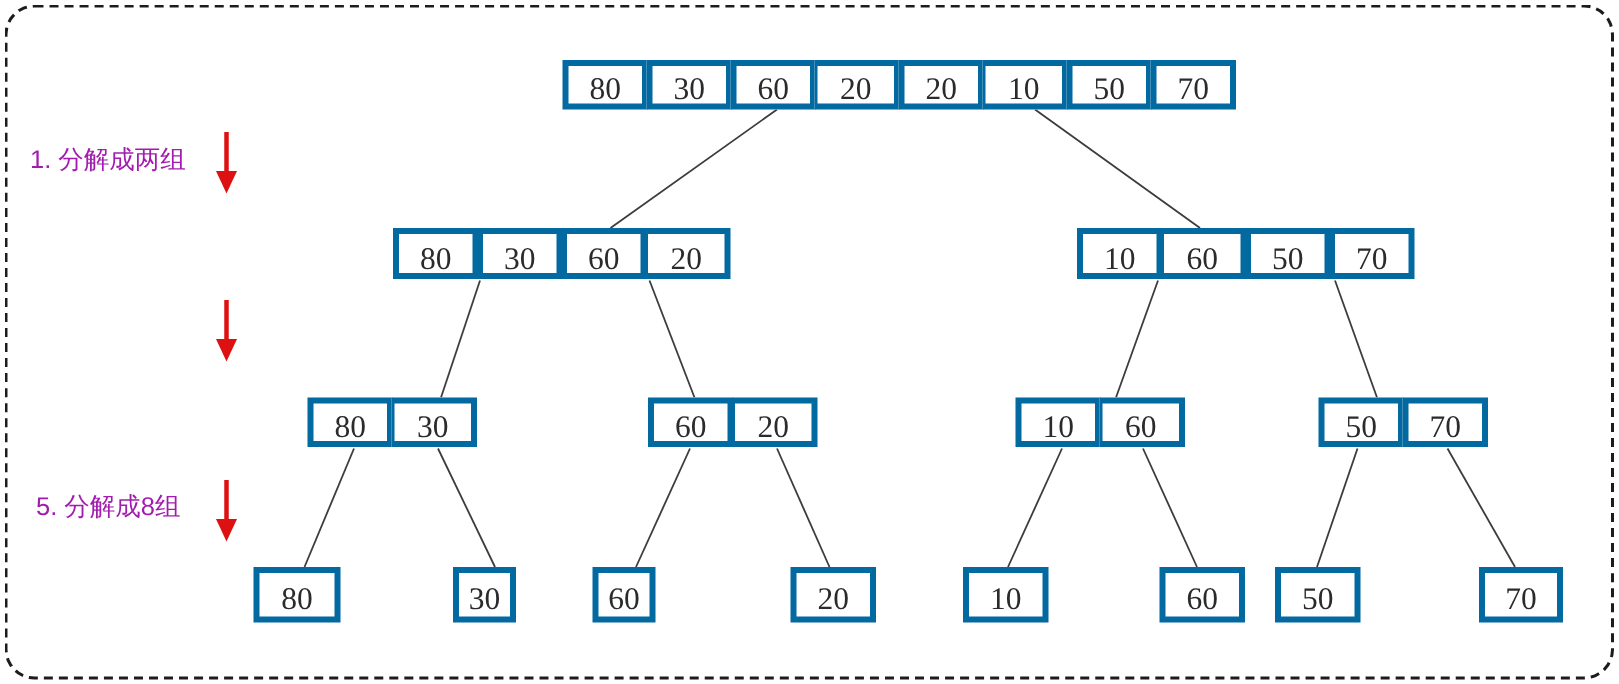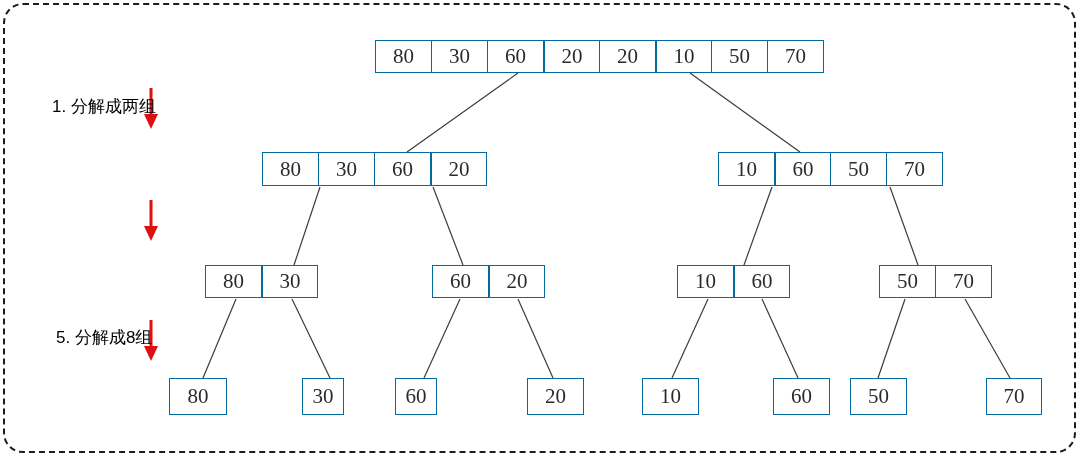--- a/index.html
+++ b/index.html
@@ -6,31 +6,31 @@
   #canvas{
     position:relative;width:1079px;height:456px;background:#ffffff;overflow:hidden;
     font-family:"Liberation Serif", serif;
   }
   #frame{
     position:absolute;left:3px;top:3px;right:3px;bottom:3px;
     border:2px dashed #1c1c1c;border-radius:20px;pointer-events:none;
   }
   .row{position:absolute;display:flex;}
   .cell{
-    box-sizing:border-box;width:57px;height:33px;border:1px solid #0369a1;margin-left:-1px;
+    box-sizing:border-box;width:57px;height:33px;border:4px solid #0369a1;margin-left:-1px;
     text-align:center;font-size:21px;line-height:31px;color:#2b2b2b;background:#ffffff;
     font-family:"Liberation Serif", serif;
   }
   .row .cell:first-child{margin-left:0;}
   .thick{border-left-width:2px;}
   .r2 .cell{height:34px;line-height:32px;}
   .leaf{position:absolute;margin-left:0;height:37px;line-height:35px;}
   .step-label{
-    position:absolute;color:#000000;font-size:17px;
-    font-family:"Liberation Sans", sans-serif;white-space:nowrap;margin-left:32px;
+    position:absolute;color:#a21caf;font-size:17px;
+    font-family:"Liberation Sans", sans-serif;white-space:nowrap;
   }
   #svg-overlay{position:absolute;left:0;top:0;pointer-events:none;}
   #watermark{
     position:absolute;left:1008px;top:383px;color:#c9c9c9;font-size:36px;
     font-family:"Liberation Serif", serif;letter-spacing:2px;
   }
 </style>
 </head>
 <body>
 

